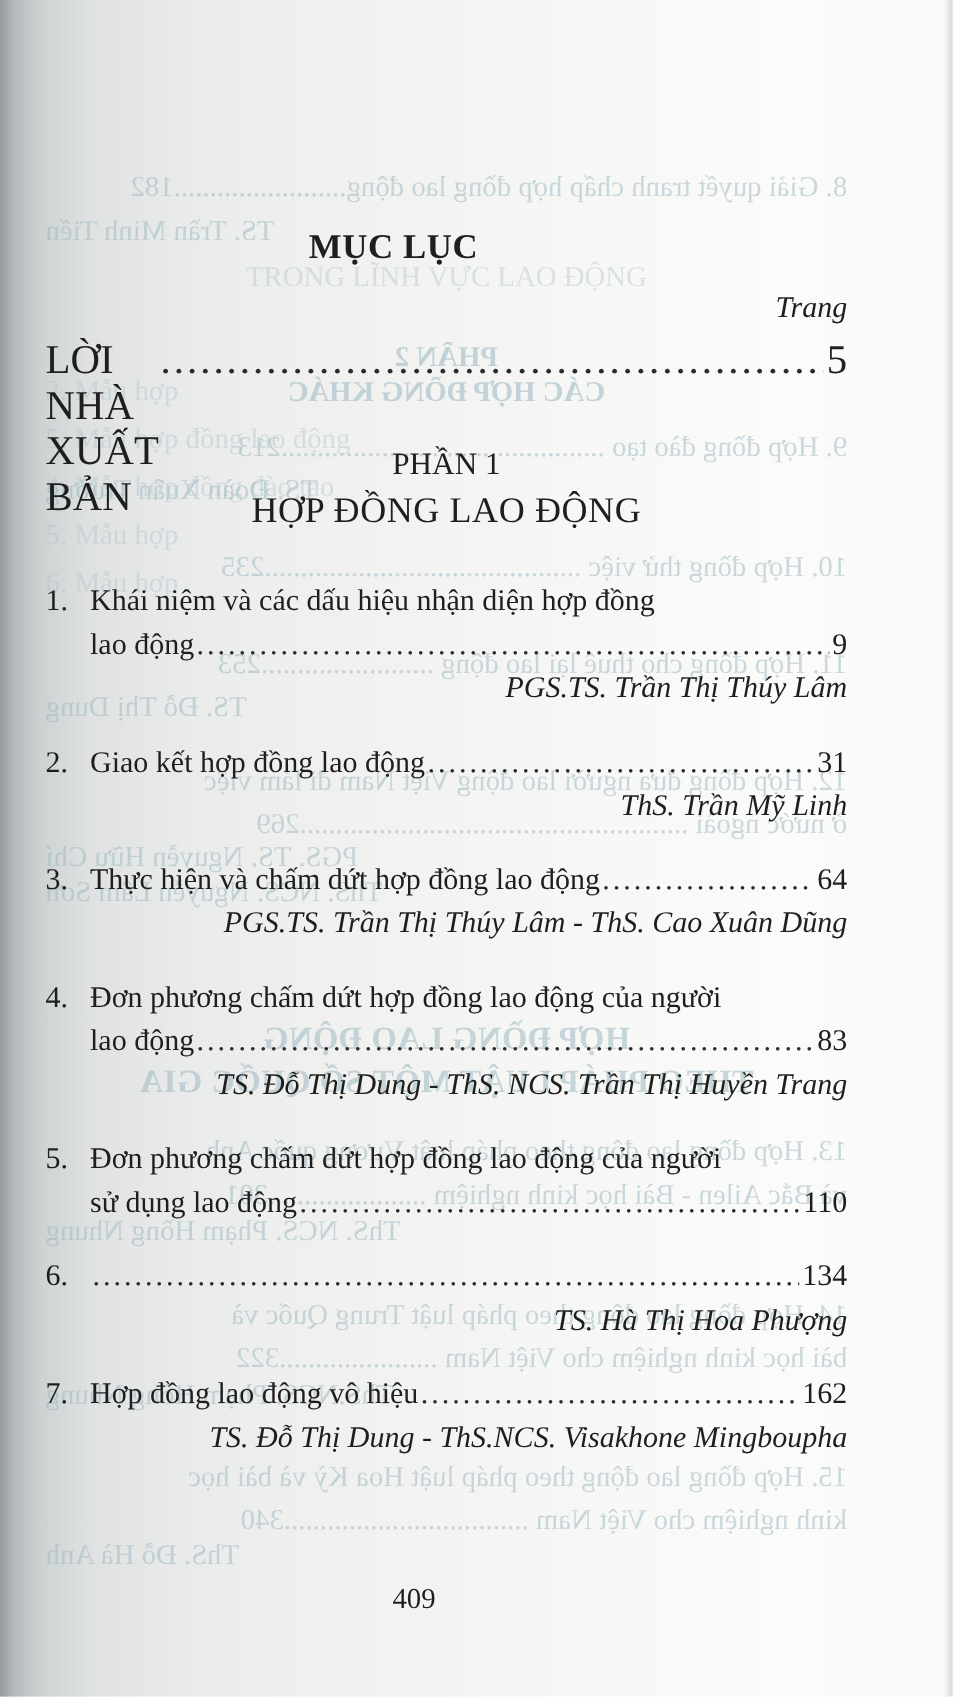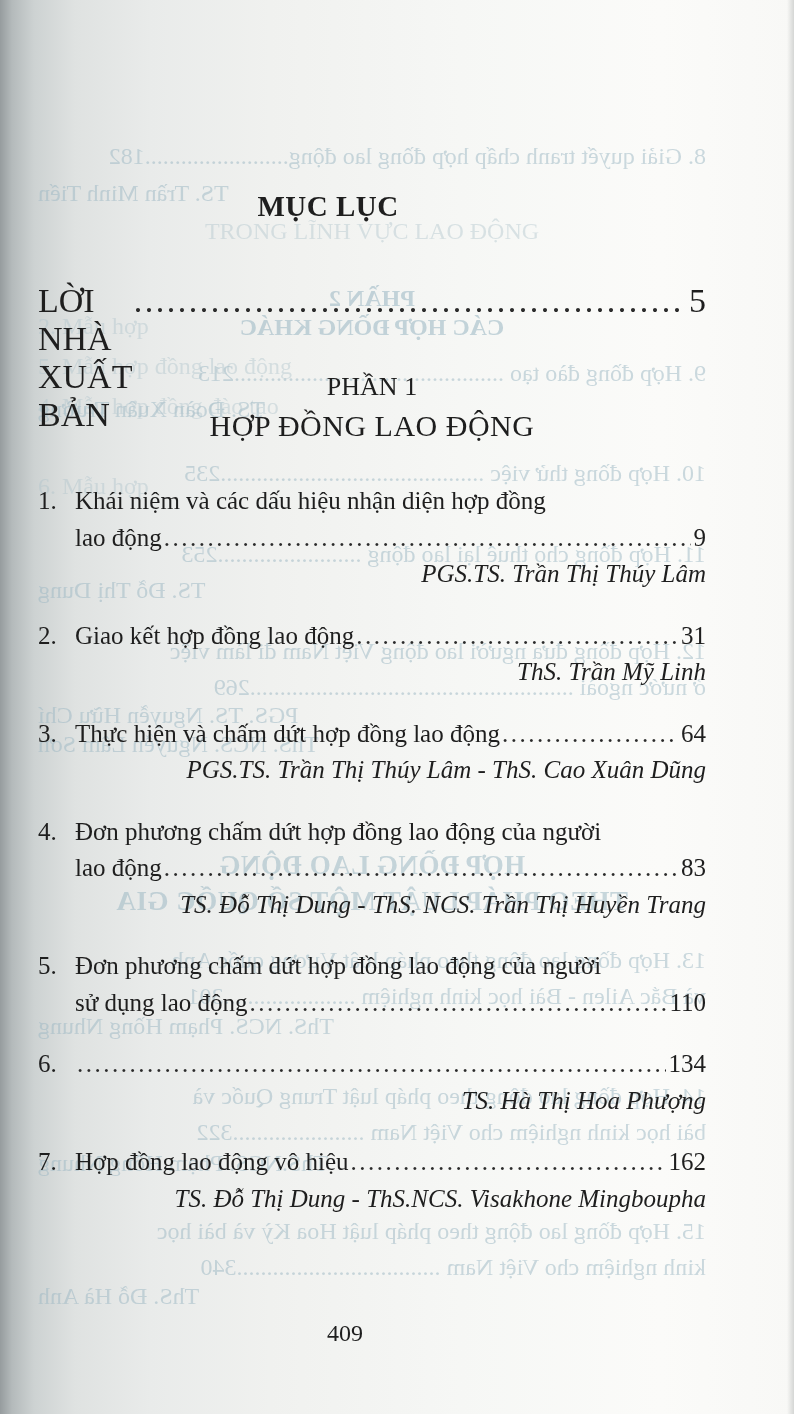--- a/index.html
+++ b/index.html
@@ -68,25 +68,27 @@
       <div class="bi" style="top: 1150px; text-align: right;">ThS.NCS. Phạm Hồng Nhung</div>
       <div class="bi" style="top: 1218px; text-align: left;">15.  Hợp đồng lao động theo pháp luật Hoa Kỳ và bài học</div>
       <div class="bi" style="top: 1254px; text-align: left;">kinh nghiệm cho Việt Nam ..................................340</div>
       <div class="bi" style="top: 1283px; text-align: right;">ThS. Đỗ Hà Anh</div>
     </div>
   <div class="bleed forward">
       <div class="bi" style="top: 218px; text-align: center;">TRONG LĨNH VỰC LAO ĐỘNG</div>
       <div class="bi" style="top: 313px; text-align: left;">2. Mẫu hợp</div>
       <div class="bi" style="top: 353px; text-align: left;">5. Mẫu hợp đồng lao động</div>
       <div class="bi" style="top: 393px; text-align: left;">4. Mẫu hợp đồng đào tạo</div>
+      <div class="bi" style="top: 433px; text-align: left;">5. Mẫu hợp</div>
       <div class="bi" style="top: 473px; text-align: left;">6. Mẫu hợp</div>
     </div>
 
   <div class="col title">MỤC LỤC</div>
 
+  <div class="col trang">Trang</div>
 
   <div class="col front-row">
     <span class="t">LỜI NHÀ XUẤT BẢN</span>
     <span class="leader">................................................................................................................................................................................................................................................</span>
     <span class="pgnum">5</span>
   </div>
 
   <div class="col part">
     <div class="part-kicker">PHẦN 1</div>
     <div class="part-title">HỢP ĐỒNG LAO ĐỘNG</div>

